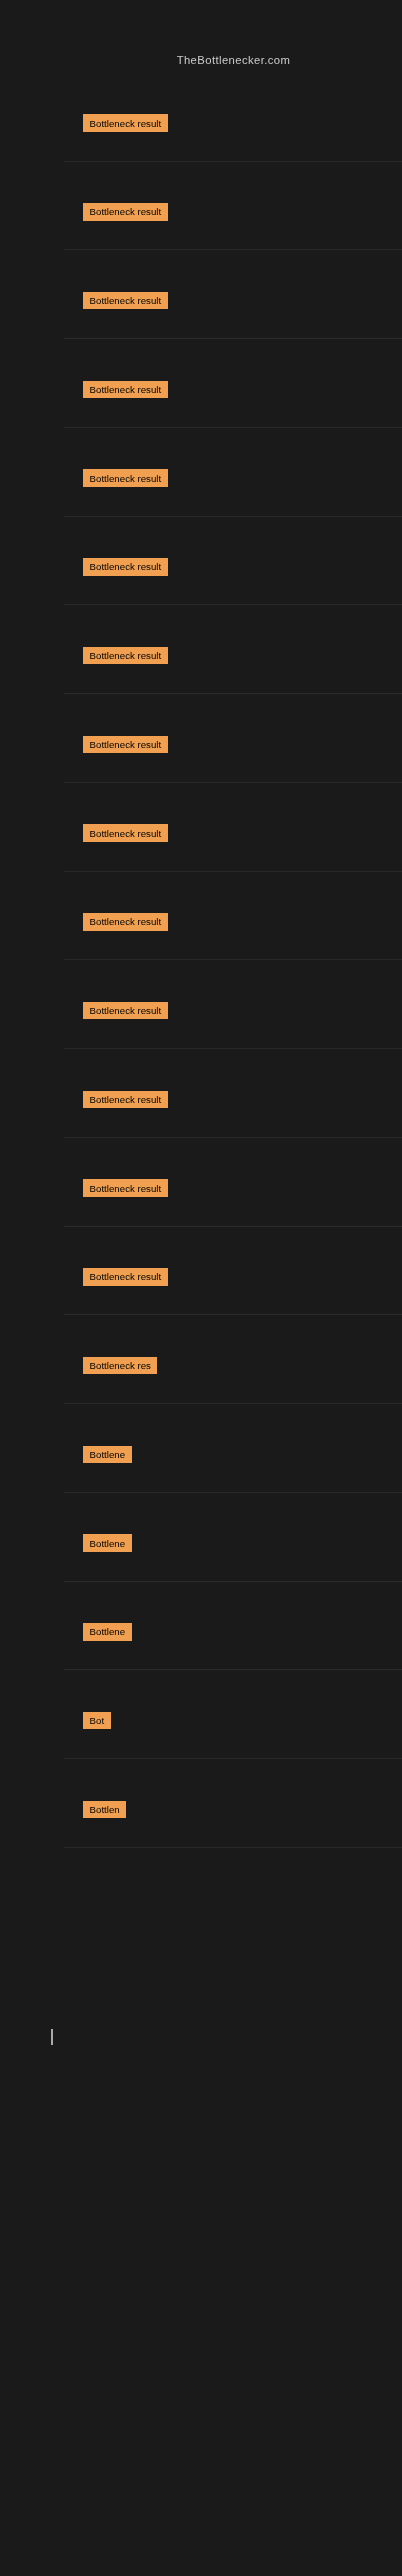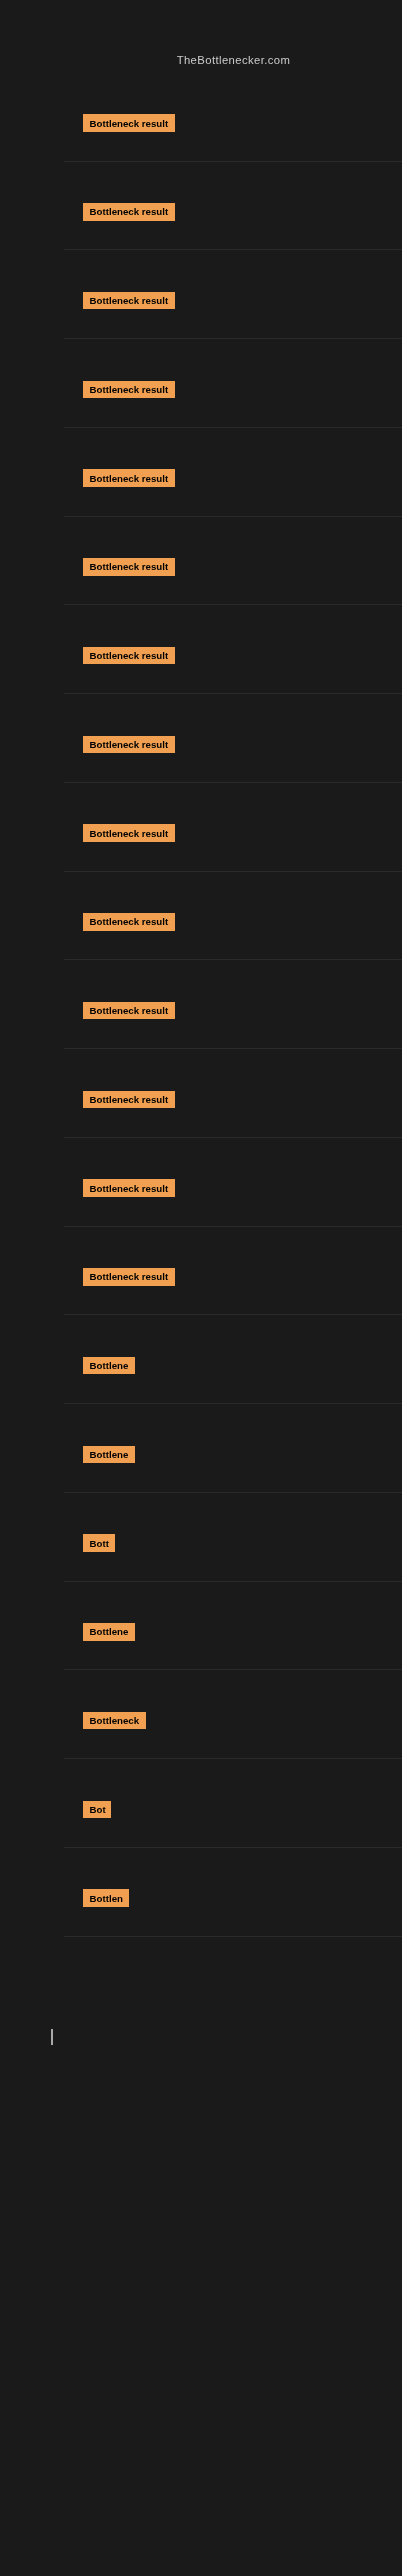--- a/index.html
+++ b/index.html
@@ -21,21 +21,21 @@
       color: #cccccc;
       font-size: 11.3px;
       padding: 6.4px 0;
       letter-spacing: 0.4px;
     }
 
     .bottleneck-badge {
       background-color: #f0a050;
       color: #000;
       font-size: 9.7px;
-      font-weight: bold;
+      font-weight: normal;
       padding: 3.2px 6.4px;
       white-space: nowrap;
       display: inline-block;
     }
 
     .items-container {
       padding: 0;
     }
 
     .item-row {
@@ -65,23 +65,22 @@
     <div class="item-row"><span class="bottleneck-badge" style="max-width: 105px; overflow: hidden;">Bottleneck result</span></div>
     <div class="item-row"><span class="bottleneck-badge" style="max-width: 105px; overflow: hidden;">Bottleneck result</span></div>
     <div class="item-row"><span class="bottleneck-badge" style="max-width: 105px; overflow: hidden;">Bottleneck result</span></div>
     <div class="item-row"><span class="bottleneck-badge" style="max-width: 105px; overflow: hidden;">Bottleneck result</span></div>
     <div class="item-row"><span class="bottleneck-badge" style="max-width: 105px; overflow: hidden;">Bottleneck result</span></div>
     <div class="item-row"><span class="bottleneck-badge" style="max-width: 105px; overflow: hidden;">Bottleneck result</span></div>
     <div class="item-row"><span class="bottleneck-badge" style="max-width: 105px; overflow: hidden;">Bottleneck result</span></div>
     <div class="item-row"><span class="bottleneck-badge" style="max-width: 105px; overflow: hidden;">Bottleneck result</span></div>
     <div class="item-row"><span class="bottleneck-badge" style="max-width: 105px; overflow: hidden;">Bottleneck result</span></div>
     <div class="item-row"><span class="bottleneck-badge" style="max-width: 105px; overflow: hidden;">Bottleneck result</span></div>
+    <div class="item-row"><span class="bottleneck-badge" style="max-width: 89px; overflow: hidden;">Bottleneck res</span></div>
     <div class="item-row"><span class="bottleneck-badge" style="max-width: 64px; overflow: hidden;">Bottlene</span></div>
     <div class="item-row"><span class="bottleneck-badge" style="max-width: 58px; overflow: hidden;">Bottlene</span></div>
-    <div class="item-row"><span class="bottleneck-badge" style="max-width: 34px; overflow: hidden;">Bott</span></div>
     <div class="item-row"><span class="bottleneck-badge" style="max-width: 58px; overflow: hidden;">Bottlene</span></div>
-    <div class="item-row"><span class="bottleneck-badge" style="max-width: 66px; overflow: hidden;">Bottleneck</span></div>
     <div class="item-row"><span class="bottleneck-badge" style="max-width: 28px; overflow: hidden; text-align: center;">Bot</span></div>
     <div class="item-row"><span class="bottleneck-badge" style="max-width: 50px; overflow: hidden; text-align: right;">Bottlen</span></div>
   </div>
 
 <div class="cursor-line"></div>
 
 
 </body></html>

